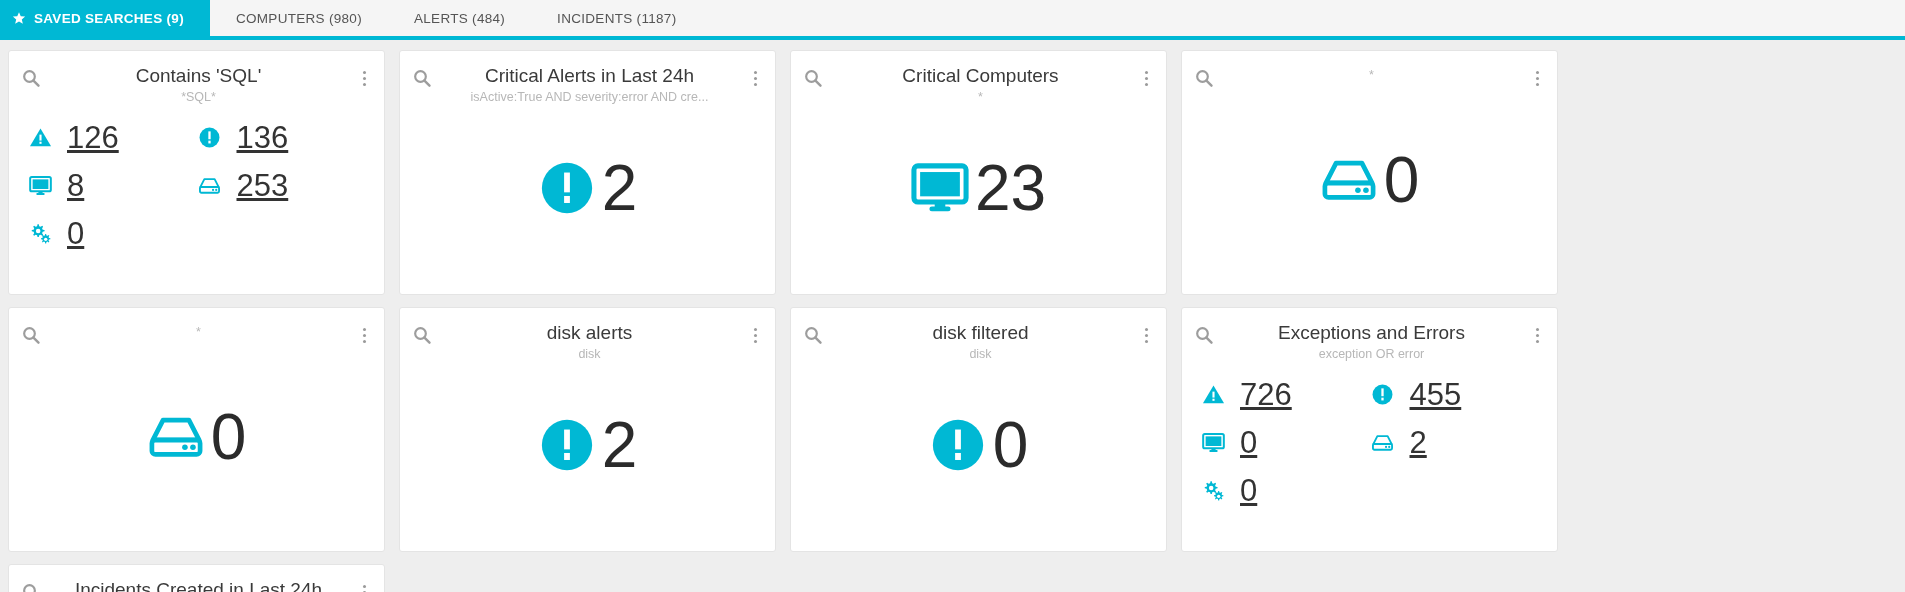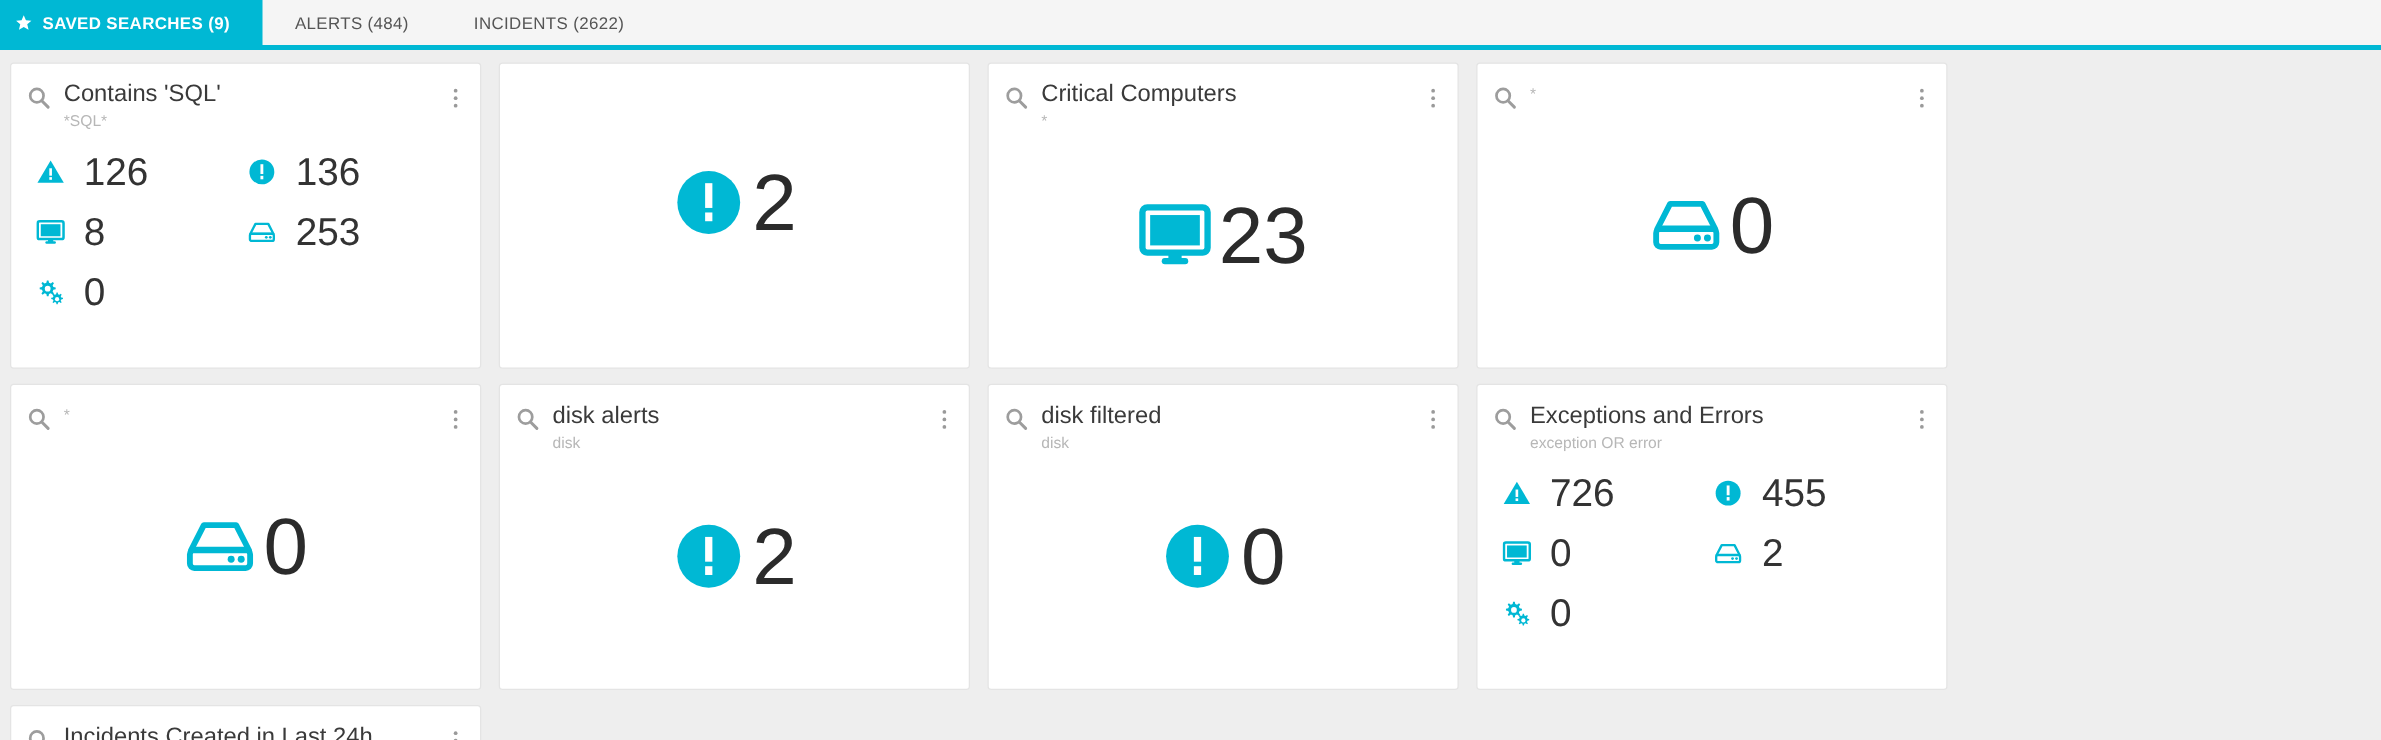--- a/index.html
+++ b/index.html
@@ -59,20 +59,21 @@
     display:flex;
     flex-direction:column;
     overflow:hidden;
   }
 
   .card-head{
     display:flex;
     align-items:flex-start;
     padding:14px 12px 0 12px;
     gap:10px;
+    text-align:center;
   }
   .search-icon{ flex:0 0 auto; margin-top:3px; }
   .head-text{ flex:1 1 auto; min-width:0; }
   .card-title{
     font-size:19px;
     color:#3a3a3a;
     line-height:1.15;
     white-space:nowrap;
     overflow:hidden;
     text-overflow:ellipsis;
@@ -105,20 +106,21 @@
   }
 
   
   .stats{
     width:100%;
     padding:10px 18px 0 18px;
     display:grid;
     grid-template-columns:1fr 1fr;
     grid-auto-rows:48px;
     align-content:start;
+    text-decoration:underline;
   }
   .stat{
     display:flex;
     align-items:center;
     gap:14px;
   }
   .stat .val{
     font-size:31px;
     color:#333;
     line-height:1;
@@ -149,24 +151,27 @@
 <div class="topnav" id="topnav">
     <div class="tab active">
       <span class="star-icon">
         <svg width="14" height="14" viewBox="0 0 24 24" aria-hidden="true">
         <path d="M12 2 L15 9 L22.5 9.6 L16.8 14.5 L18.6 22 L12 18 L5.4 22 L7.2 14.5 L1.5 9.6 L9 9 Z" fill="#ffffff"></path>
       </svg>
       </span>
       <span>SAVED SEARCHES (9)</span>
     </div>
     <div class="tab">
+      <span>COMPUTERS (980)</span>
+    </div>
+    <div class="tab">
       <span>ALERTS (484)</span>
     </div>
     <div class="tab">
-      <span>INCIDENTS (2622)</span>
+      <span>INCIDENTS (1187)</span>
     </div>
   </div>
 
 <div class="board" id="board">
     <div class="card">
       <div class="card-head">
         <span class="search-icon">
           <svg width="20" height="20" viewBox="0 0 24 24" aria-hidden="true">
         <circle cx="10.2" cy="10.2" r="6.4" fill="none" stroke="#9d9d9d" stroke-width="2.6"></circle>
         <line x1="14.9" y1="15.1" x2="21" y2="21.2" stroke="#9d9d9d" stroke-width="2.9" stroke-linecap="round"></line>
@@ -236,20 +241,37 @@
           <circle cx="18.85" cy="18.62" r="1.9" fill="#fff"></circle>
         </g>
       </svg>
             </span>
             <span class="val">0</span>
           </div>
         </div>
       </div>
     </div>
     <div class="card">
+      <div class="card-head">
+        <span class="search-icon">
+          <svg width="20" height="20" viewBox="0 0 24 24" aria-hidden="true">
+        <circle cx="10.2" cy="10.2" r="6.4" fill="none" stroke="#9d9d9d" stroke-width="2.6"></circle>
+        <line x1="14.9" y1="15.1" x2="21" y2="21.2" stroke="#9d9d9d" stroke-width="2.9" stroke-linecap="round"></line>
+      </svg>
+        </span>
+        <div class="head-text">
+          <div class="card-title">Critical Alerts in Last 24h</div>
+          <div class="card-sub">isActive:True AND severity:error AND cre...</div>
+        </div>
+        <div class="kebab">
+          <i></i>
+          <i></i>
+          <i></i>
+        </div>
+      </div>
       <div class="card-body">
         <div class="big">
           <span class="ico">
             <svg width="58" height="58" viewBox="0 0 24 24" aria-hidden="true">
         <circle cx="12" cy="12" r="10.4" fill="#00b8d4"></circle>
         <rect x="10.8" y="5.6" width="2.4" height="8.2" fill="#fff"></rect>
         <rect x="10.8" y="15.3" width="2.4" height="2.9" fill="#fff"></rect>
       </svg>
           </span>
           <span class="val">2</span>

